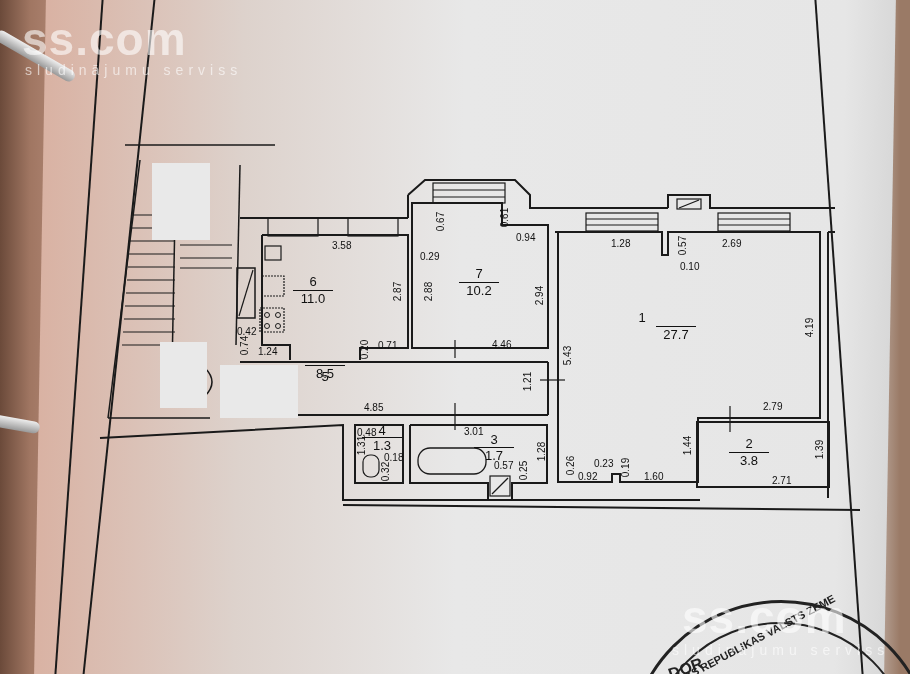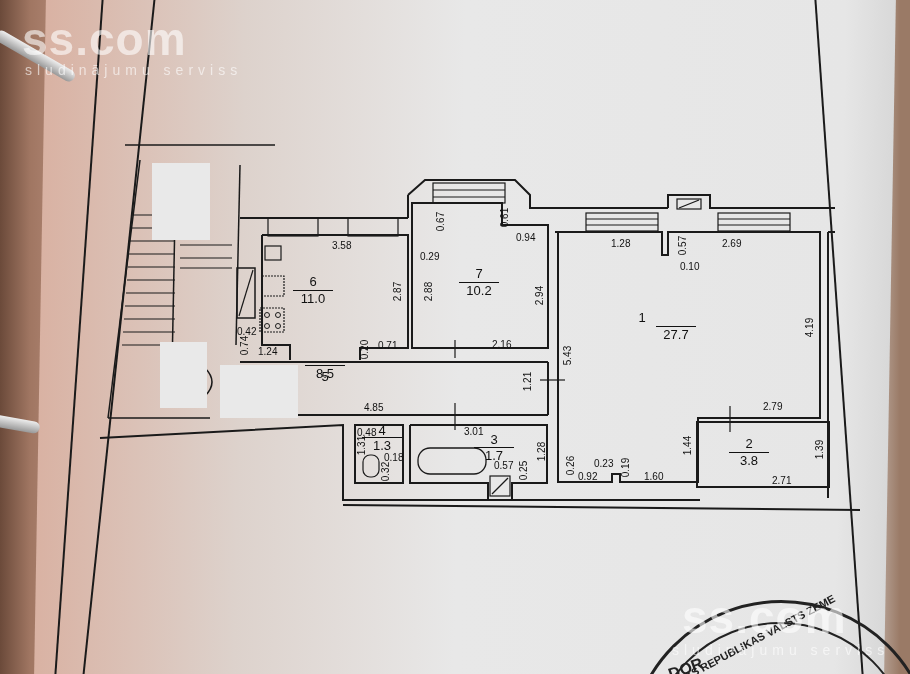--- a/index.html
+++ b/index.html
@@ -147,21 +147,21 @@
 <div class="lbl" style="left:258px;top:346px;">1.24</div>
 <div class="lbl rot" style="left:355px;top:344px;">0.20</div>
 <div class="lbl" style="left:378px;top:340px;">0.71</div>
 
 <div class="lbl rot" style="left:431px;top:216px;">0.67</div>
 <div class="lbl rot" style="left:495px;top:212px;">0.61</div>
 <div class="lbl" style="left:420px;top:240px;margin-top:11px;">0.29</div>
 <div class="lbl" style="left:516px;top:232px;">0.94</div>
 <div class="lbl rot" style="left:419px;top:286px;">2.88</div>
 <div class="lbl rot" style="left:530px;top:290px;">2.94</div>
-<div class="lbl" style="left:492px;top:339px;">2.16</div>
+<div class="lbl" style="left:492px;top:339px;">4.46</div>
 
 <div class="lbl" style="left:611px;top:238px;">1.28</div>
 <div class="lbl rot" style="left:673px;top:240px;">0.57</div>
 <div class="lbl" style="left:722px;top:238px;">2.69</div>
 <div class="lbl" style="left:680px;top:261px;">0.10</div>
 <div class="lbl rot" style="left:558px;top:350px;">5.43</div>
 <div class="lbl rot" style="left:800px;top:322px;">4.19</div>
 <div class="lbl" style="left:763px;top:401px;">2.79</div>
 <div class="lbl rot" style="left:678px;top:440px;">1.44</div>
 <div class="lbl rot" style="left:561px;top:460px;">0.26</div>

